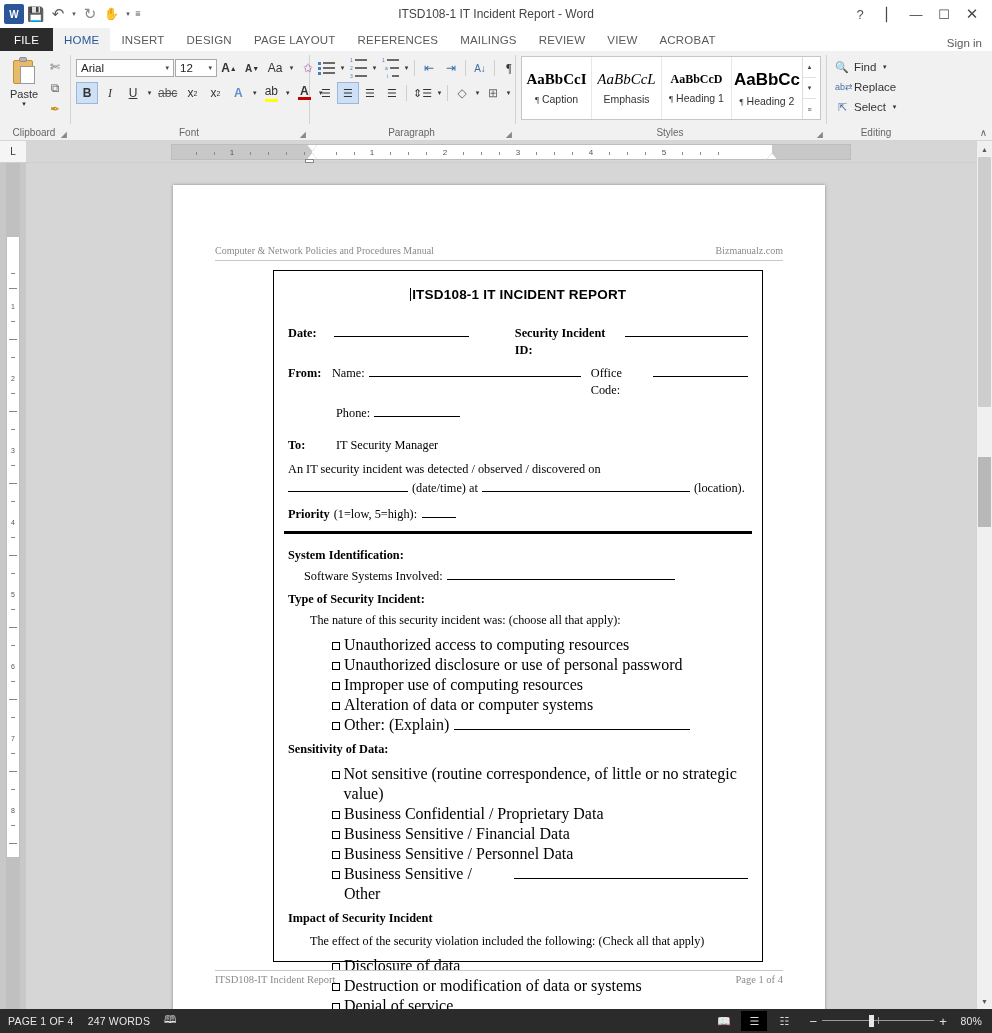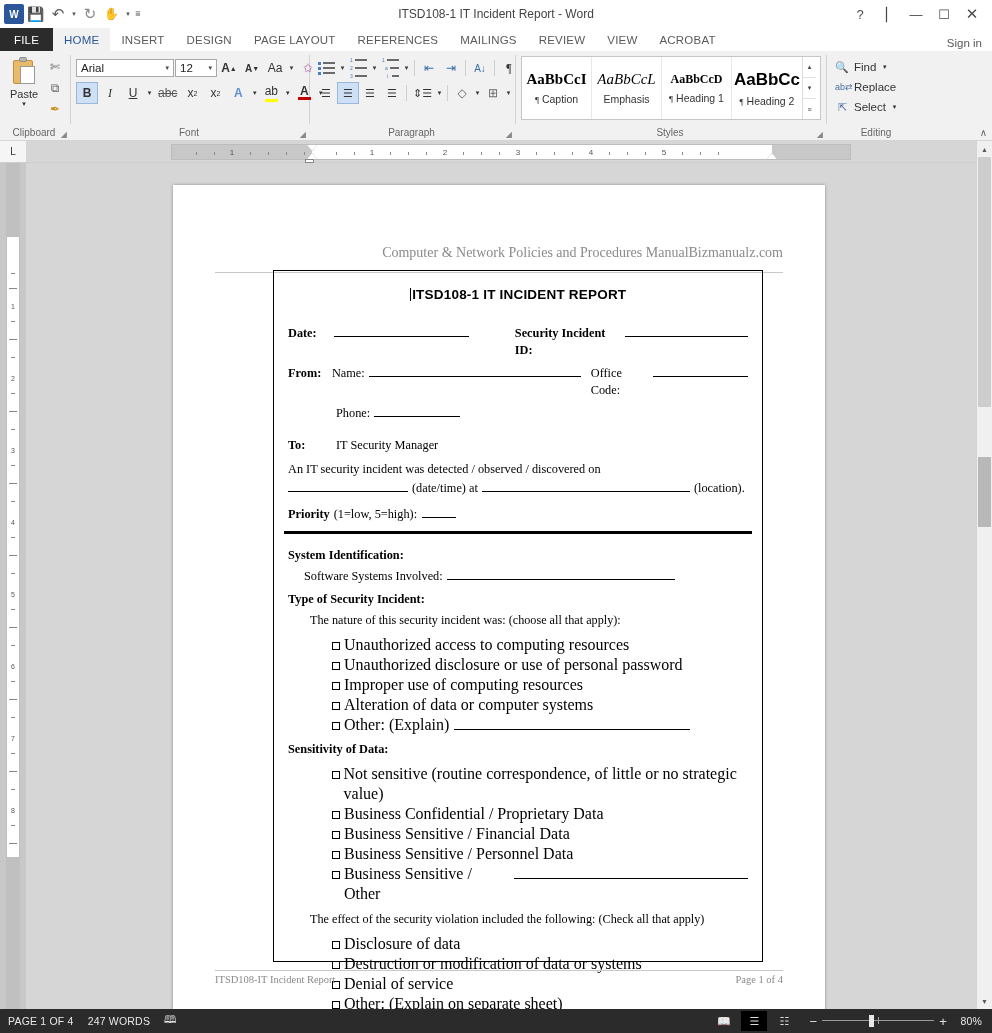--- a/index.html
+++ b/index.html
@@ -187,22 +187,22 @@
       filter: drop-shadow(0 0 0.4px #777); }
   .indent-sq { position: absolute; bottom: 0px; width: 9px; height: 4px; background: #fff; border: 1px solid #888; }
 
   .canvas { flex: 1; overflow: hidden; position: relative; background: #d6d6d6; }
   .page {
     position: absolute; left: 147px; top: 22px; width: 652px; height: 848px;
     background: #fff; box-shadow: 0 0 3px rgba(0,0,0,.35);
   }
   .doc-header {
     position: absolute; left: 42px; right: 42px; top: 60px;
-    font-family: "Liberation Serif", serif; font-size: 14px; color: #8a8a8a;
-    display: flex; justify-content: flex-end; border-bottom: 1px solid #c8c8c8; padding-bottom: 11px;
+    font-family: "Liberation Serif", serif; font-size: 10px; color: #8a8a8a;
+    display: flex; justify-content: space-between; border-bottom: 1px solid #c8c8c8; padding-bottom: 4px;
   }
   .form-box {
     position: absolute; left: 100px; top: 85px; width: 490px;
     border: 1.5px solid #000; font-family: "Liberation Serif", serif; color: #000;
     padding: 0; height: 692px;
   }
   .form-title {
     text-align: center; font-family: "Liberation Sans", sans-serif; font-weight: bold;
     font-size: 13.5px; letter-spacing: .2px; margin: 16px 0 0 0; position: relative;
   }
@@ -698,20 +698,21 @@
                     <span class="cbx"></span>
                     <span>Business Sensitive / Personnel Data</span>
                   </div>
                 <div class="chk-item">
                     <span class="cbx"></span>
                     <span>Business Sensitive / Other</span>
                     <span class="ul-line" style="width:238px;margin-left:5px"></span>
                   </div>
               </div>
 
+              <div class="sec-head" style="margin-top:7px">Impact of Security Incident</div>
               <div style="font-size:12.2px;padding-left:22px;margin-top:8px">The effect of the security violation included the following: (Check all that apply)</div>
               <div style="margin-top:7px">
                 <div class="chk-item">
                     <span class="cbx"></span>
                     <span>Disclosure of data</span>
                   </div>
                 <div class="chk-item">
                     <span class="cbx"></span>
                     <span>Destruction or modification of data or systems</span>
                   </div>

